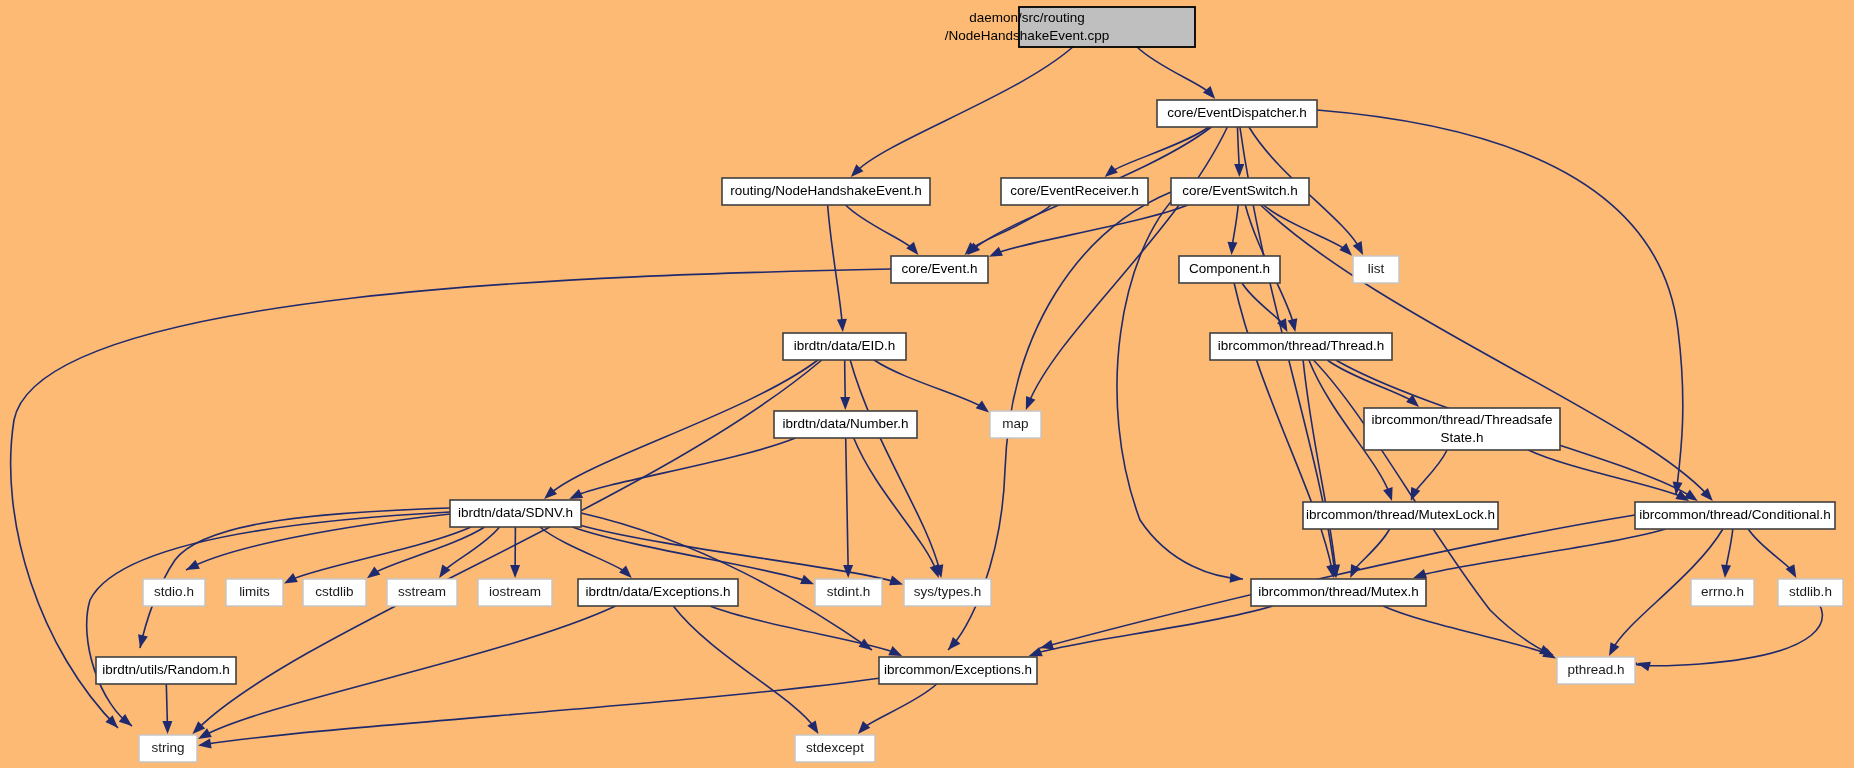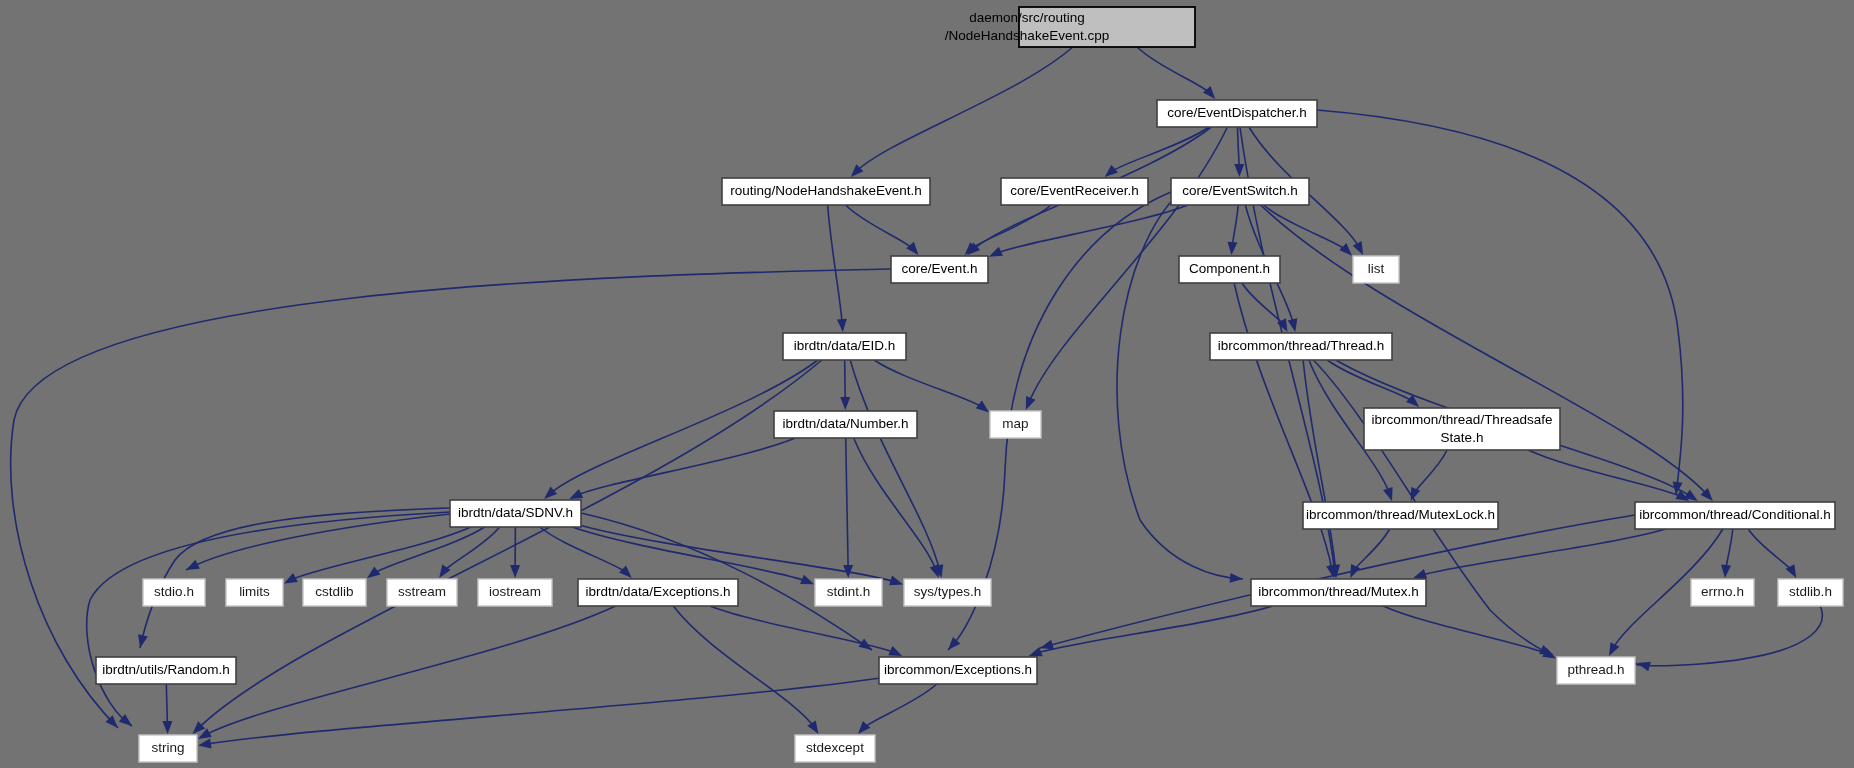--- a/index.html
+++ b/index.html
@@ -1,17 +1,17 @@
 <!DOCTYPE html>
 <html><head>
 <meta charset="utf-8">
 <style>
   html,body{margin:0;padding:0;background:#ffffff;}
   body{font-family:"Liberation Sans", sans-serif;}
-  #graph-root{position:relative;width:1854px;height:768px;background:#737373;overflow:hidden;}
+  #graph-root{position:relative;width:1854px;height:768px;background:#fdba74;overflow:hidden;}
   svg{display:block;width:1854px;height:768px;}
   .edge{fill:none;stroke:#1f2a6e;stroke-width:1.6px;}
   .arrow{fill:#1f2a6e;stroke:none;}
   .node-box{stroke-width:1.4px;}
   .node-internal{fill:#ffffff;stroke:#404040;stroke-width:1.6px;}
   .node-system{fill:#ffffff;stroke:#c4c4c4;stroke-width:1.4px;}
   .node-root{fill:#bfbfbf;stroke:#000000;stroke-width:1.8px;}
   .node-label{font-family:"Liberation Sans", sans-serif;font-size:13.5px;fill:#000000;
               text-anchor:middle;dominant-baseline:middle;}
   .node-label.sys{fill:#1a1a1a;}

